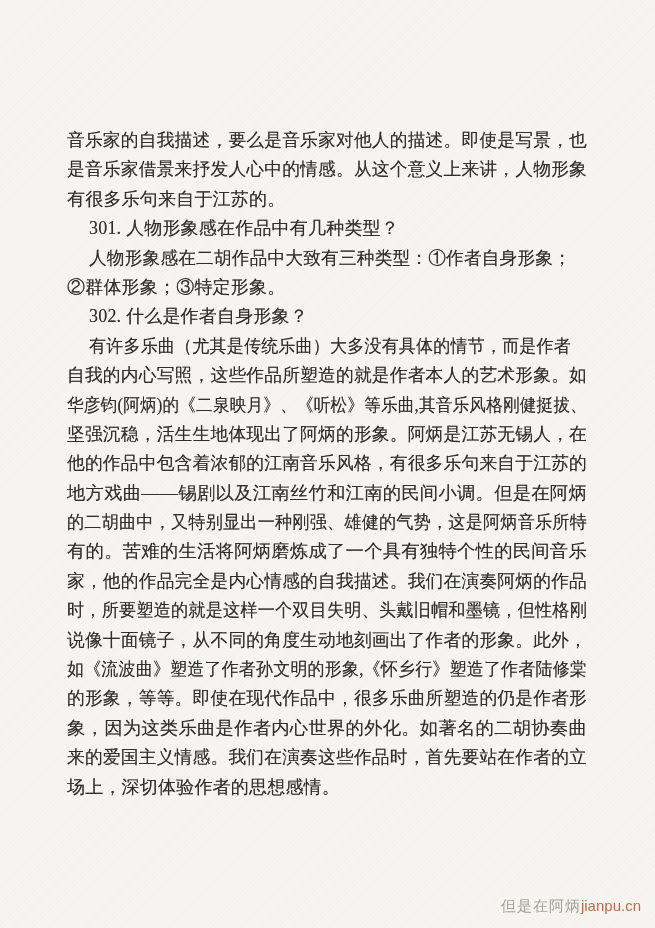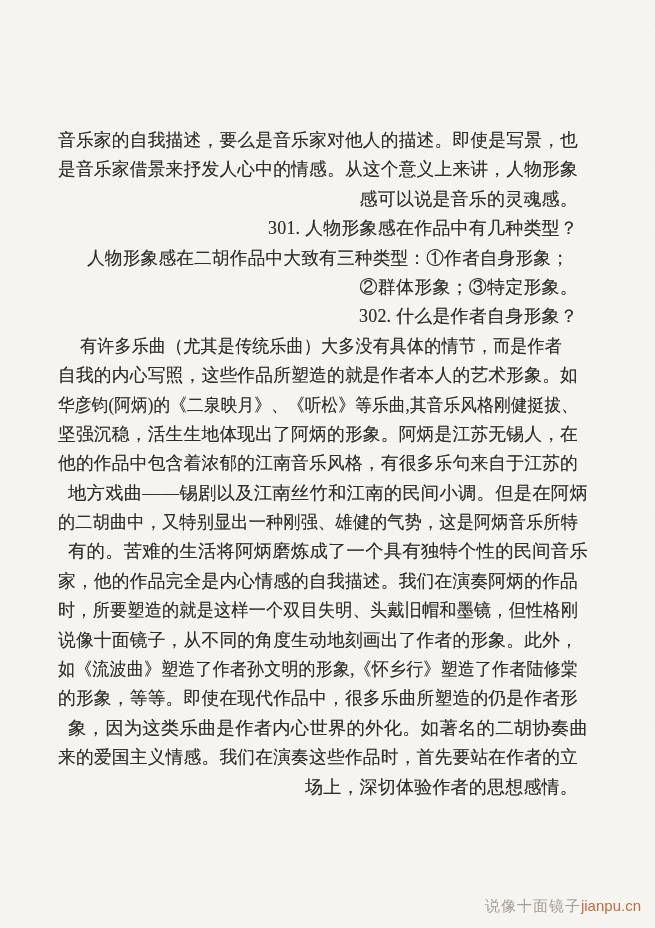--- a/index.html
+++ b/index.html
@@ -15,27 +15,26 @@
       repeating-linear-gradient(135deg, rgba(185,180,172,0.05) 0 1px, rgba(255,255,255,0) 1px 3px),
       #f6f5f2;
     font-family: "Liberation Serif", "DejaVu Serif", serif;
   }
   .page {
     position: absolute;
     inset: 0;
   }
   .text-block {
     position: absolute;
-    left: 58px;
+    left: 67px;
     top: 126px;
     width: 520px;
     color: #312f2c;
     font-size: 18px;
     text-shadow: 0 0 0.5px rgba(49,47,44,0.55);
-    text-align: right;
   }
   .line {
     display: block;
     height: 29.4px;
     line-height: 29.4px;
     white-space: nowrap;
     letter-spacing: 0.2px;
   }
   .line > span {
     display: inline-block;
@@ -63,21 +62,21 @@
   }
 </style>
 </head>
 <body>
 
 <div class="page">
 
   <div class="text-block" id="text-lines">
       <div class="line full"><span style="transform: scaleX(0.985198);">音乐家的自我描述，要么是音乐家对他人的描述。即使是写景，也</span></div>
       <div class="line full"><span style="transform: scaleX(0.985198);">是音乐家借景来抒发人心中的情感。从这个意义上来讲，人物形象</span></div>
-      <div class="line"><span>感可以说是音乐的灵魂感。</span></div>
+      <div class="line"><span>有很多乐句来自于江苏的。</span></div>
       <div class="line indent"><span>301. 人物形象感在作品中有几种类型？</span></div>
       <div class="line indent full"><span style="transform: scaleX(0.980859);">人物形象感在二胡作品中大致有三种类型：①作者自身形象；</span></div>
       <div class="line"><span>②群体形象；③特定形象。</span></div>
       <div class="line indent"><span>302. 什么是作者自身形象？</span></div>
       <div class="line indent full"><span style="transform: scaleX(0.945822);">有许多乐曲（尤其是传统乐曲）大多没有具体的情节，而是作者</span></div>
       <div class="line full"><span style="transform: scaleX(0.985198);">自我的内心写照，这些作品所塑造的就是作者本人的艺术形象。如</span></div>
       <div class="line full"><span style="transform: scaleX(0.92347);">华彦钧(阿炳)的《二泉映月》、《听松》等乐曲,其音乐风格刚健挺拔、</span></div>
       <div class="line full"><span style="transform: scaleX(0.985198);">坚强沉稳，活生生地体现出了阿炳的形象。阿炳是江苏无锡人，在</span></div>
       <div class="line full"><span style="transform: scaleX(0.985198);">他的作品中包含着浓郁的江南音乐风格，有很多乐句来自于江苏的</span></div>
       <div class="line full"><span style="transform: scaleX(1.02039);">地方戏曲——锡剧以及江南丝竹和江南的民间小调。但是在阿炳</span></div>
@@ -87,16 +86,16 @@
       <div class="line full"><span style="transform: scaleX(0.952381);">时，所要塑造的就是这样一个双目失明、头戴旧帽和墨镜，但性格刚</span></div>
       <div class="line full"><span style="transform: scaleX(0.985198);">说像十面镜子，从不同的角度生动地刻画出了作者的形象。此外，</span></div>
       <div class="line full"><span style="transform: scaleX(0.944247);">如《流波曲》塑造了作者孙文明的形象,《怀乡行》塑造了作者陆修棠</span></div>
       <div class="line full"><span style="transform: scaleX(0.985198);">的形象，等等。即使在现代作品中，很多乐曲所塑造的仍是作者形</span></div>
       <div class="line full"><span style="transform: scaleX(1.02039);">象，因为这类乐曲是作者内心世界的外化。如著名的二胡协奏曲</span></div>
       <div class="line full"><span style="transform: scaleX(0.985198);">来的爱国主义情感。我们在演奏这些作品时，首先要站在作者的立</span></div>
       <div class="line"><span>场上，深切体验作者的思想感情。</span></div>
     </div>
 
   <div class="watermark">
-    <span class="site-name">说像十面镜子</span><span class="site-url">jianpu.cn</span>
+    <span class="site-name">但是在阿炳</span><span class="site-url">jianpu.cn</span>
   </div>
 
 </div>
 
 </body></html>

